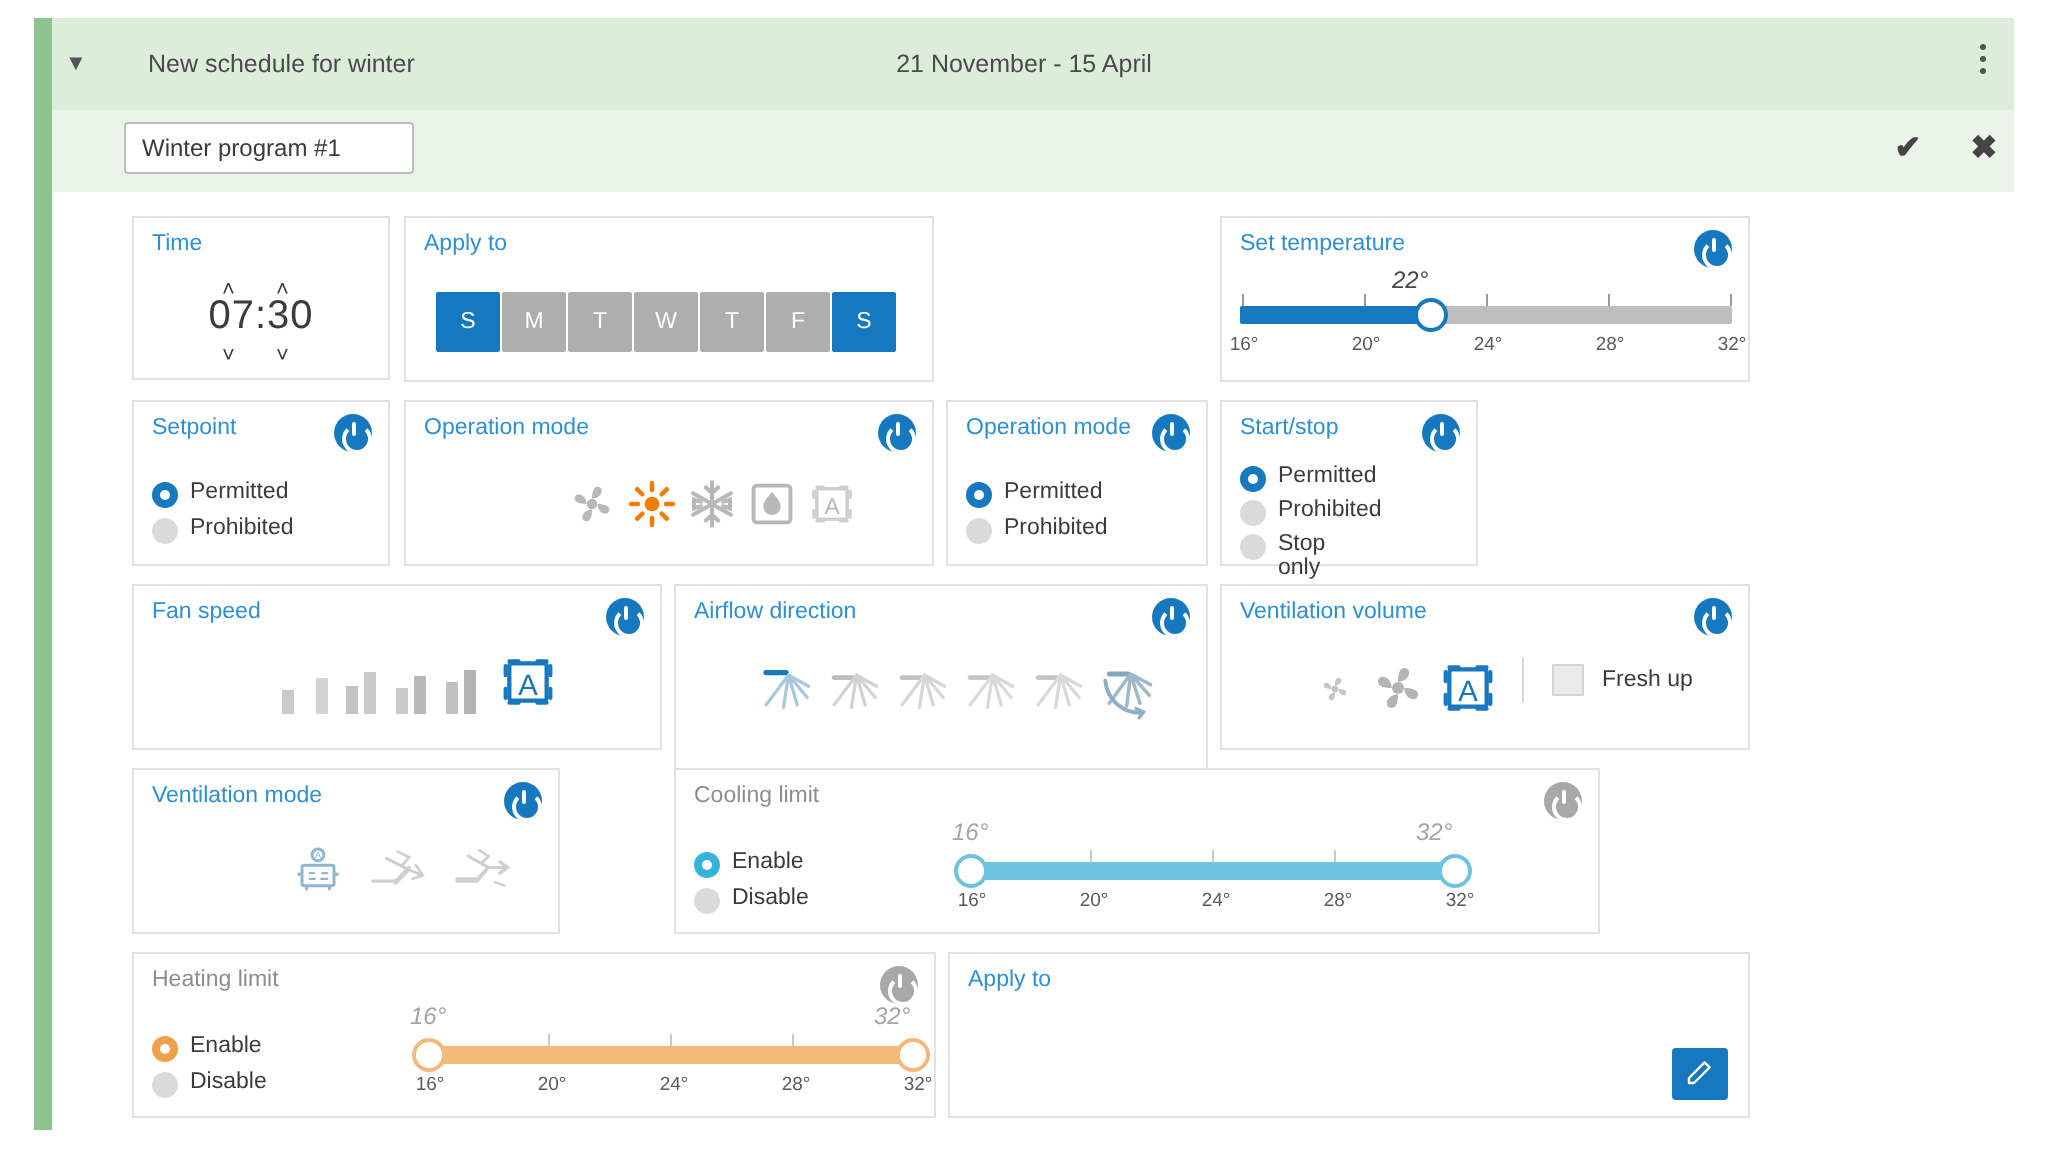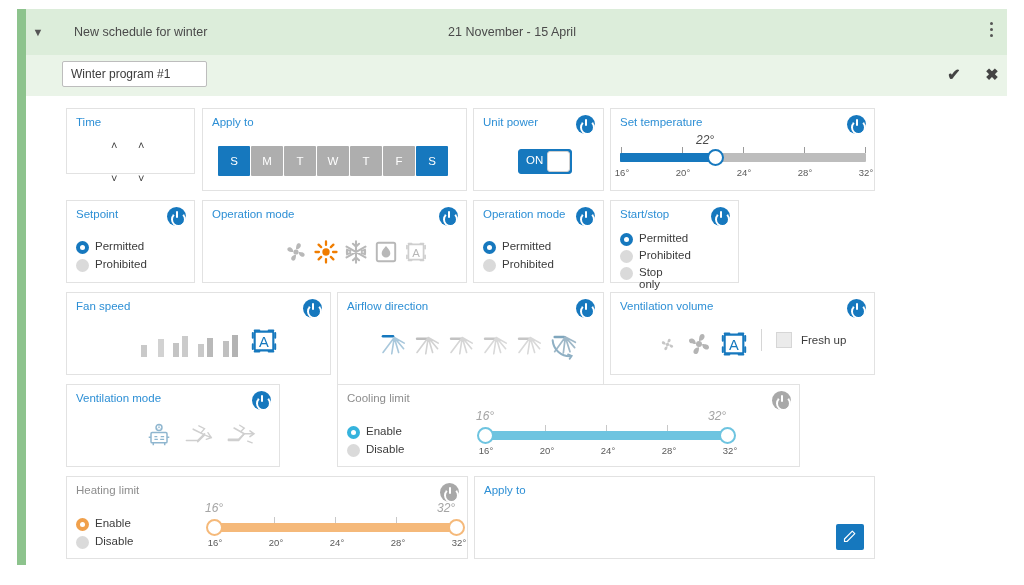--- a/index.html
+++ b/index.html
@@ -202,47 +202,40 @@
   <div class="kebab">
       <i></i>
       <i></i>
       <i></i>
     </div>
 
   <input class="name-input" value="Winter program #1" style="">
   <div class="hdr-accept">✔</div>
   <div class="hdr-cancel">✖</div>
 
-  <div class="card" style="left:66px; top:108px; width:129px; height:66px;">
+  <div class="card" style="left:66px; top:108px; width:129px; height:82px;">
     <div class="card-title">Time</div>
     <div class="arw" style="left:44px; top:30px;">˄</div>
     <div class="arw" style="left:71px; top:30px;">˄</div>
+    <div class="time-val">07:30</div>
     <div class="arw" style="left:44px; top:63px;">˅</div>
     <div class="arw" style="left:71px; top:63px;">˅</div>
   </div>
 
   <div class="card" style="left:202px; top:108px; width:265px; height:83px;">
     <div class="card-title">Apply to</div>
     <div class="day on" style="left:15px;">S</div>
     <div class="day" style="left:48px;">M</div>
     <div class="day" style="left:81px;">T</div>
     <div class="day" style="left:114px;">W</div>
     <div class="day" style="left:147px;">T</div>
     <div class="day" style="left:180px;">F</div>
     <div class="day on" style="left:213px;">S</div>
   </div>
 
-  <div class="card" style="left:473px; top:108px; width:131px; height:83px;">
-    <div class="card-title">Unit power</div>
-    <div class="pwr"></div>
-    <div class="toggle">
-      <span class="toggle-lbl">ON</span>
-      <span class="toggle-knob"></span>
-    </div>
-  </div>
 
   <div class="card" style="left:610px; top:108px; width:265px; height:83px;">
     <div class="card-title">Set temperature</div>
     <div class="pwr"></div>
     <div class="sl-val" style="left:85px; top:24px;">22°</div>
     <div class="sl-track" style="left:9px; top:44px; width:246px;">
       <div class="sl-fill" style="left:0; top:0; width:95px;"></div>
     </div>
     <div class="sl-tick" style="left:10px;  top:38px;"></div>
     <div class="sl-tick" style="left:71px;  top:38px;"></div>

